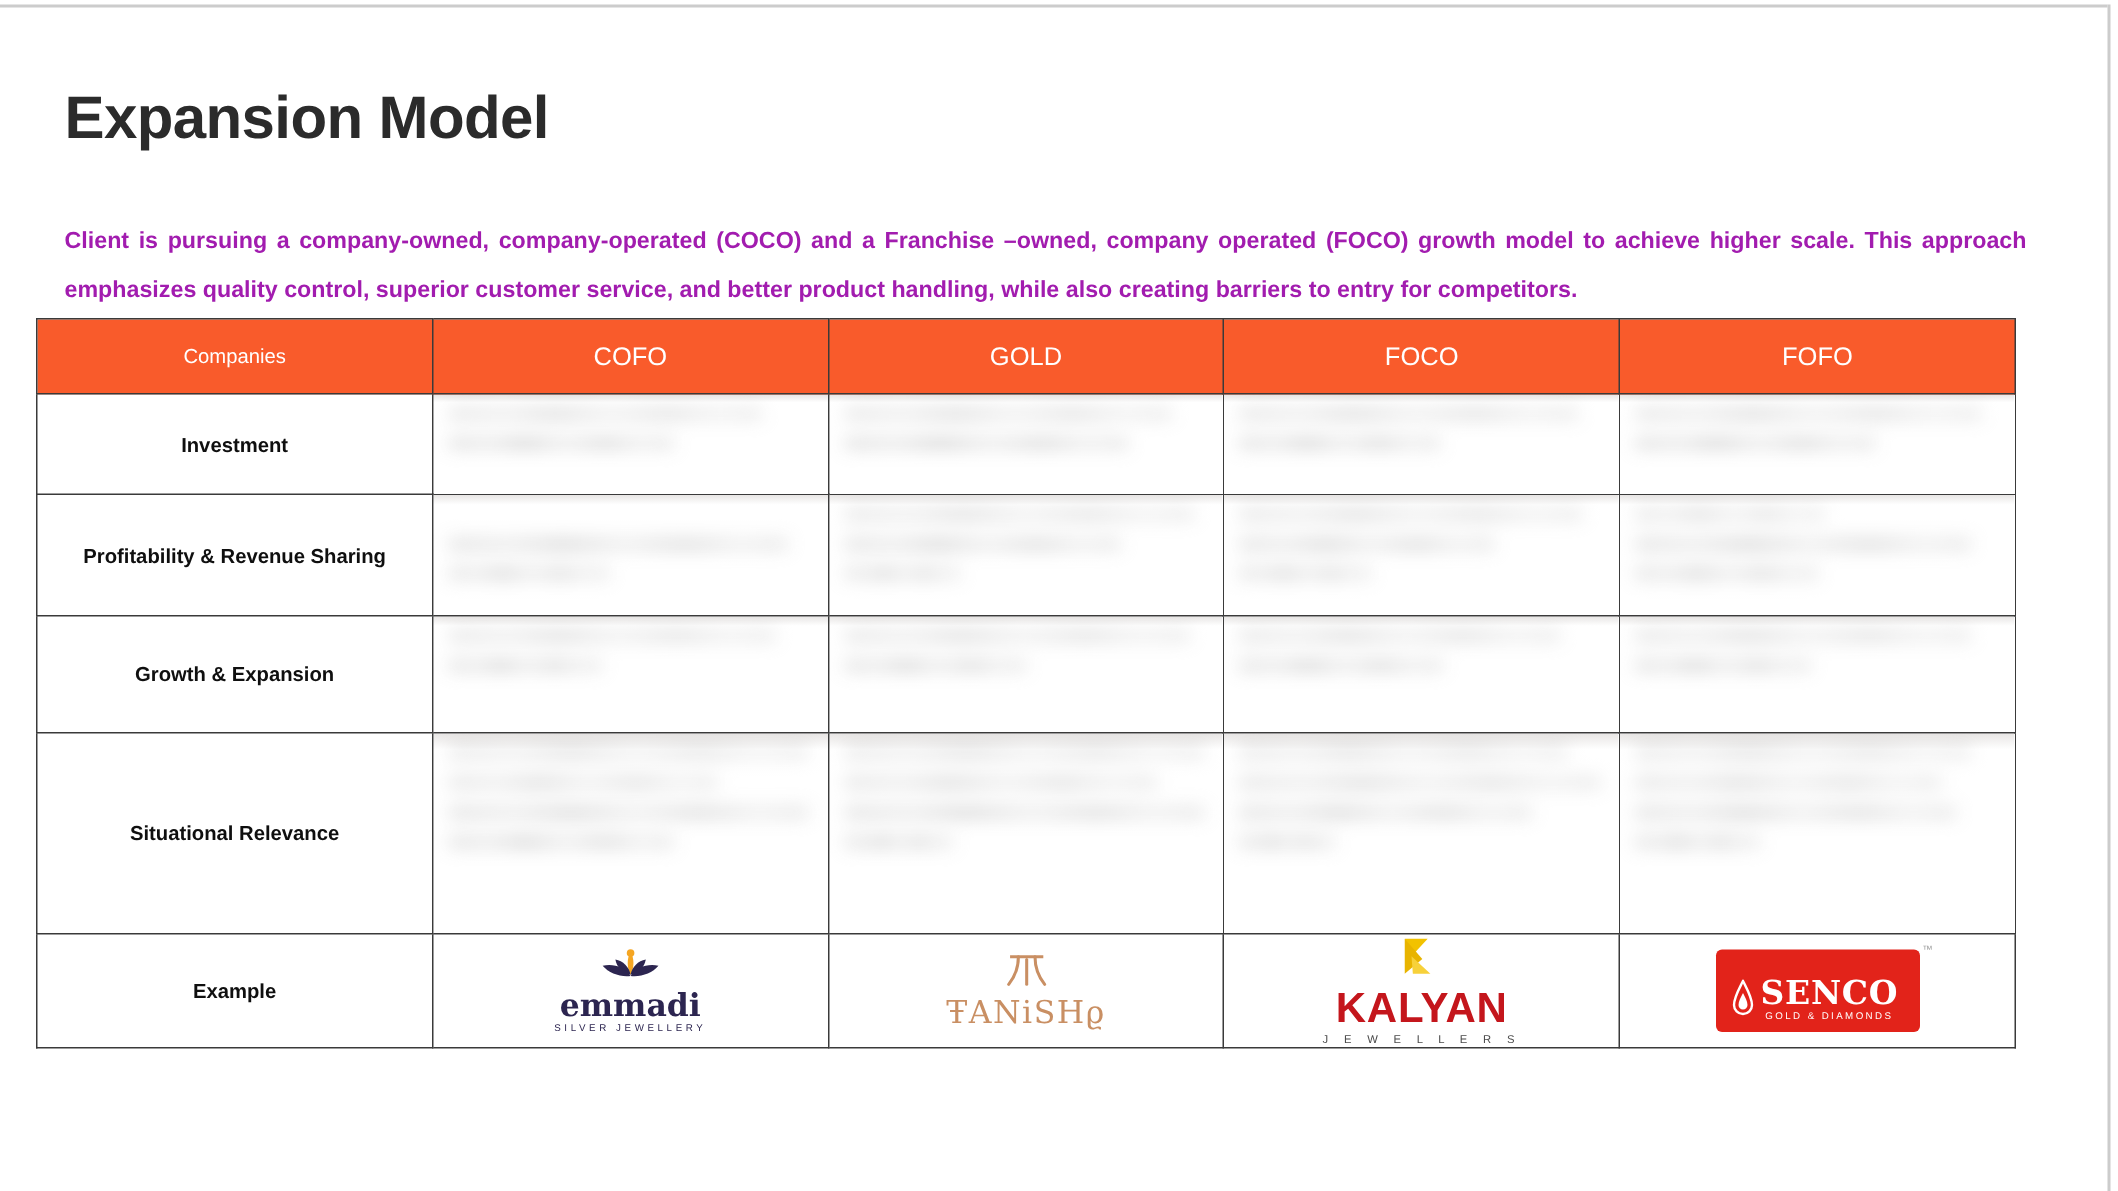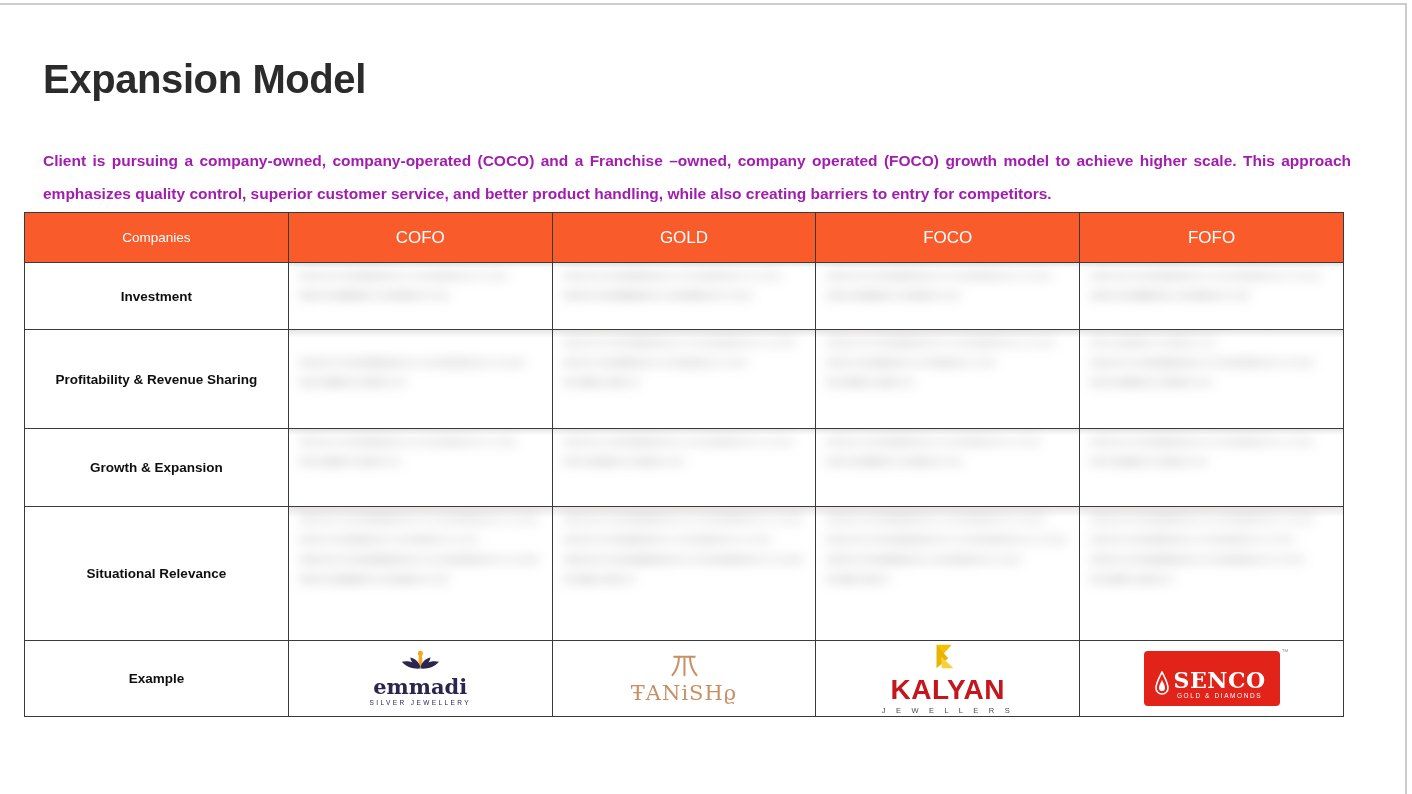--- a/index.html
+++ b/index.html
@@ -270,21 +270,21 @@
         </td>
         <td class="redacted">
           <div class="blurwrap">
             <div class="bline" style="width:95%"></div>
             <div class="bline" style="width:66%"></div>
           </div>
         </td>
       </tr>
 
 
-      <tr style="height:99px">
+      <tr style="height:81px">
         <td class="rowlabel">Profitability &amp; Revenue Sharing</td>
         <td class="redacted">
           <div class="blurwrap">
             <div class="bline" style="width:0%"></div>
             <div class="bline" style="width:93%"></div>
             <div class="bline" style="width:44%"></div>
           </div>
         </td>
         <td class="redacted">
           <div class="blurwrap">

